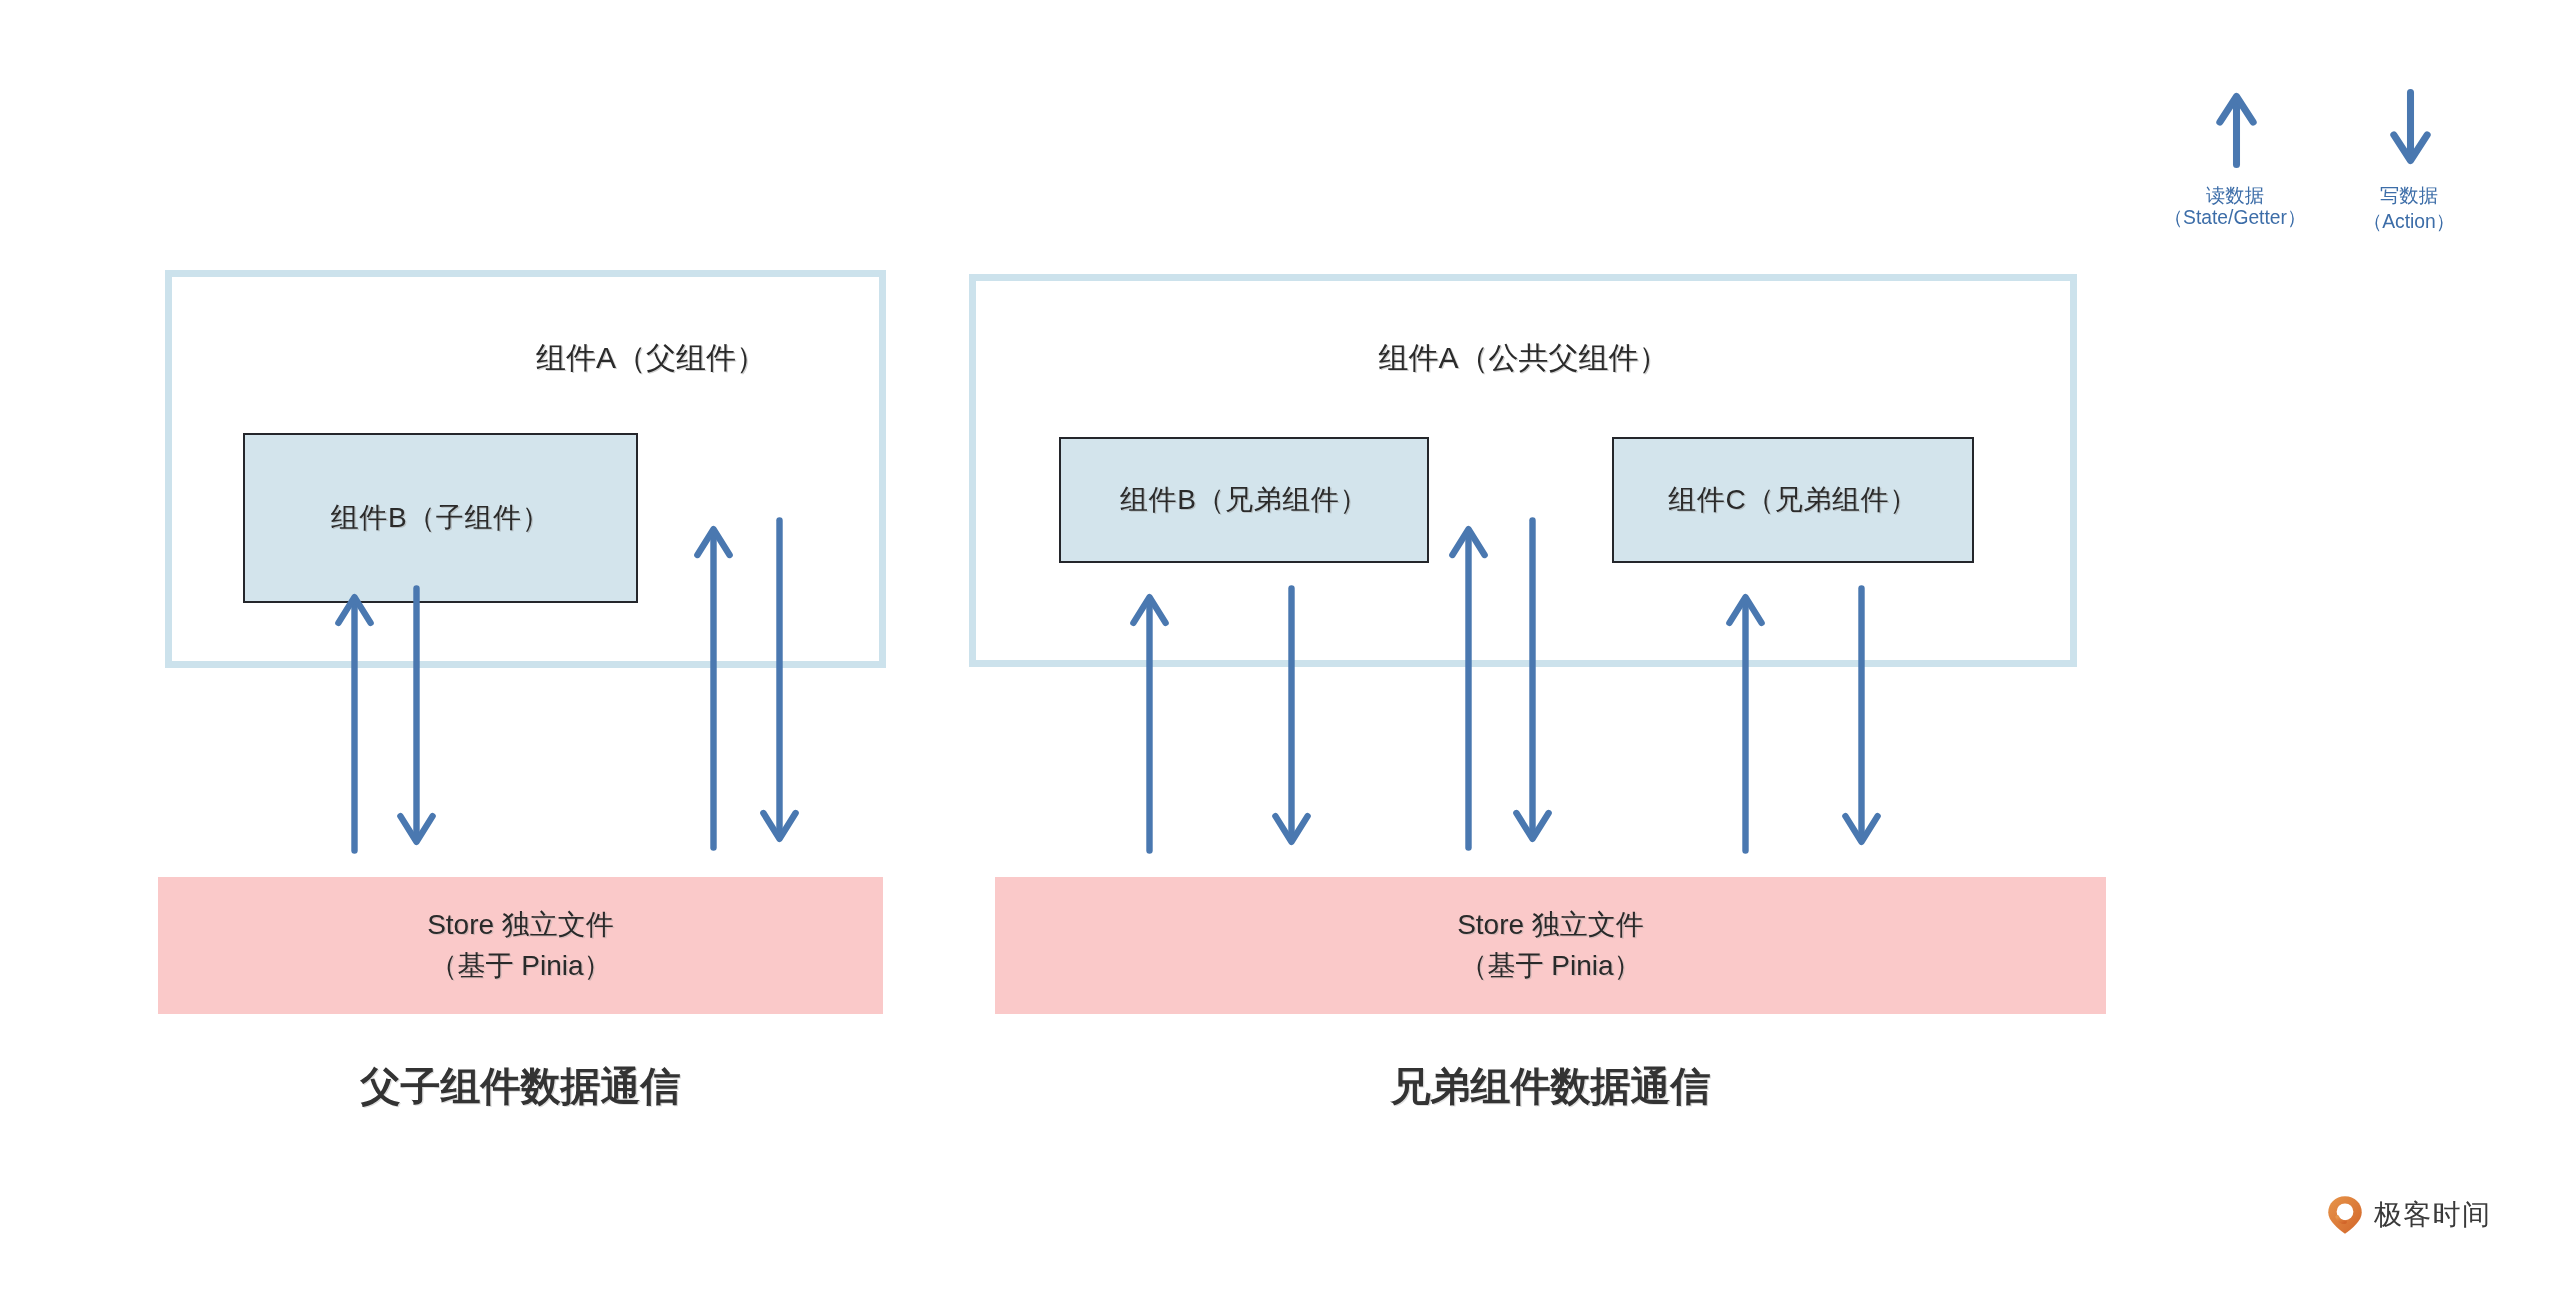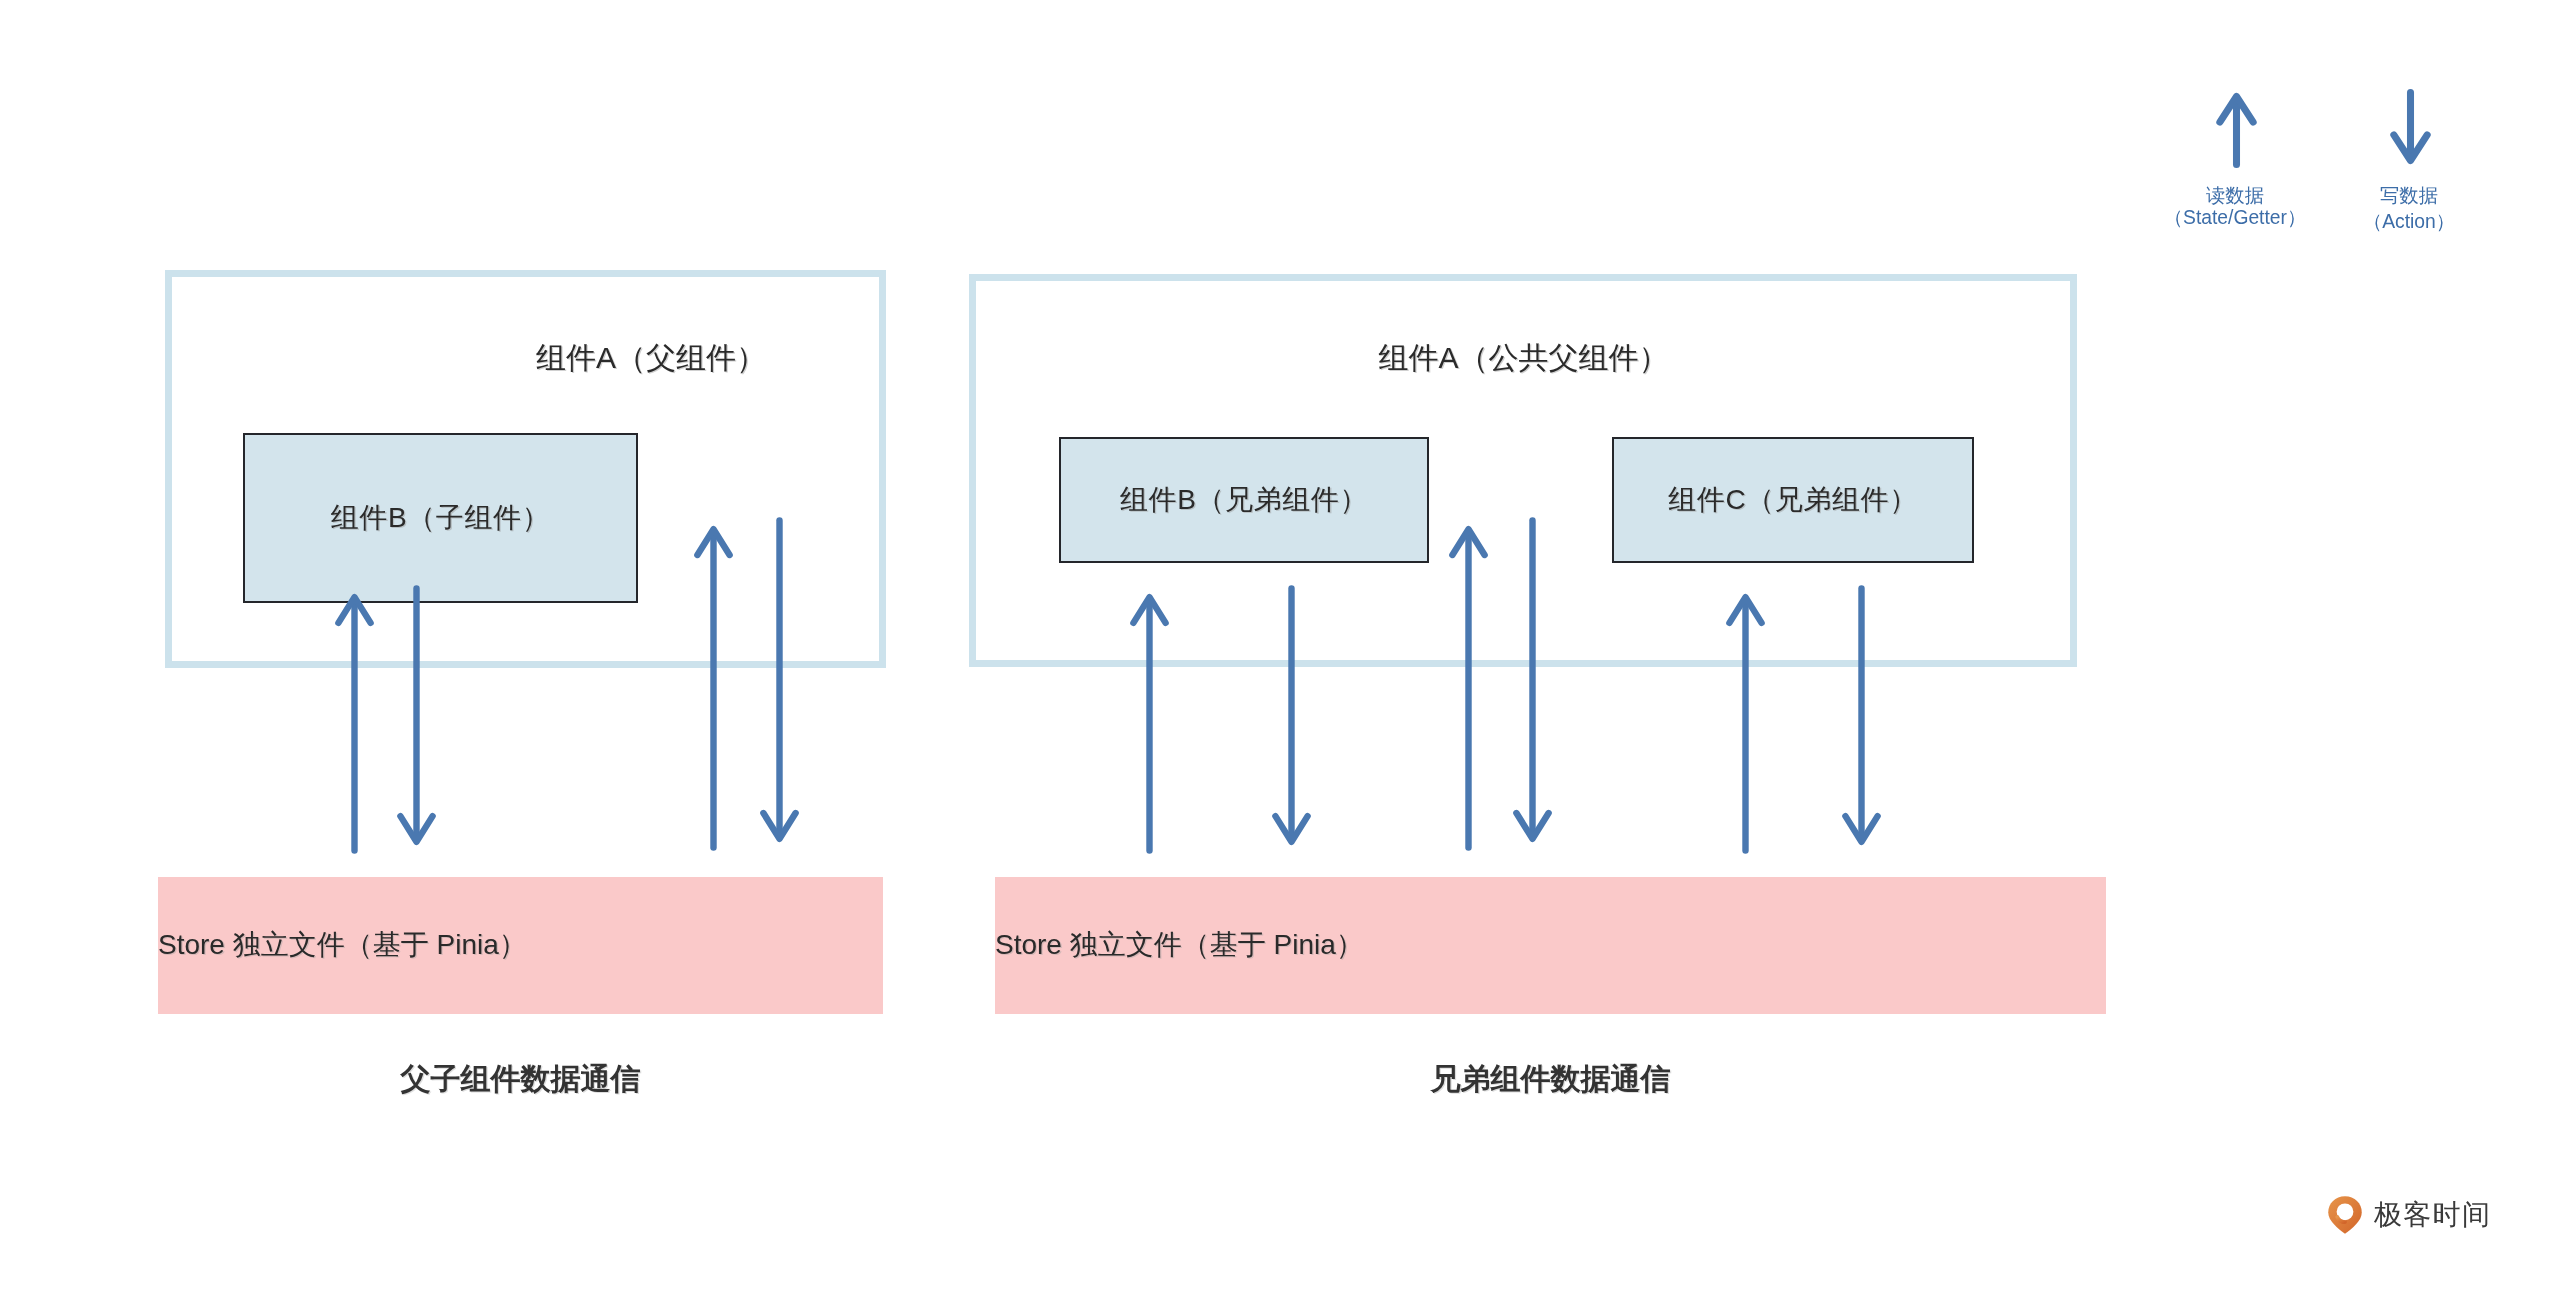--- a/index.html
+++ b/index.html
@@ -40,30 +40,30 @@
   
   .panel-title{
     position:absolute;font-size:30px;color:#2a2a2a;white-space:nowrap;
     text-shadow:1.3px 1.3px 0 rgba(150,150,150,.45);
   }
 
   
   .store-box{
     position:absolute;box-sizing:border-box;
     background:#FAC9C9;
-    display:flex;flex-direction:row;align-items:center;
+    display:flex;flex-direction:column;align-items:center;justify-content:center;
   }
   .store-box .l1,.store-box .l2{
     font-size:28px;color:#2a2a2a;white-space:nowrap;line-height:1.45;
     text-shadow:1.3px 1.3px 0 rgba(160,160,160,.4);
   }
 
   
   .caption{
-    position:absolute;font-size:30px;font-weight:bold;color:#333333;
+    position:absolute;font-size:40px;font-weight:bold;color:#333333;
     white-space:nowrap;text-align:center;
     text-shadow:1.3px 1.3px 0 rgba(160,160,160,.35);
   }
 
   
   .arrow{position:absolute;}
   .arrow svg{display:block;overflow:visible;}
 
   
   .legend{position:absolute;}

